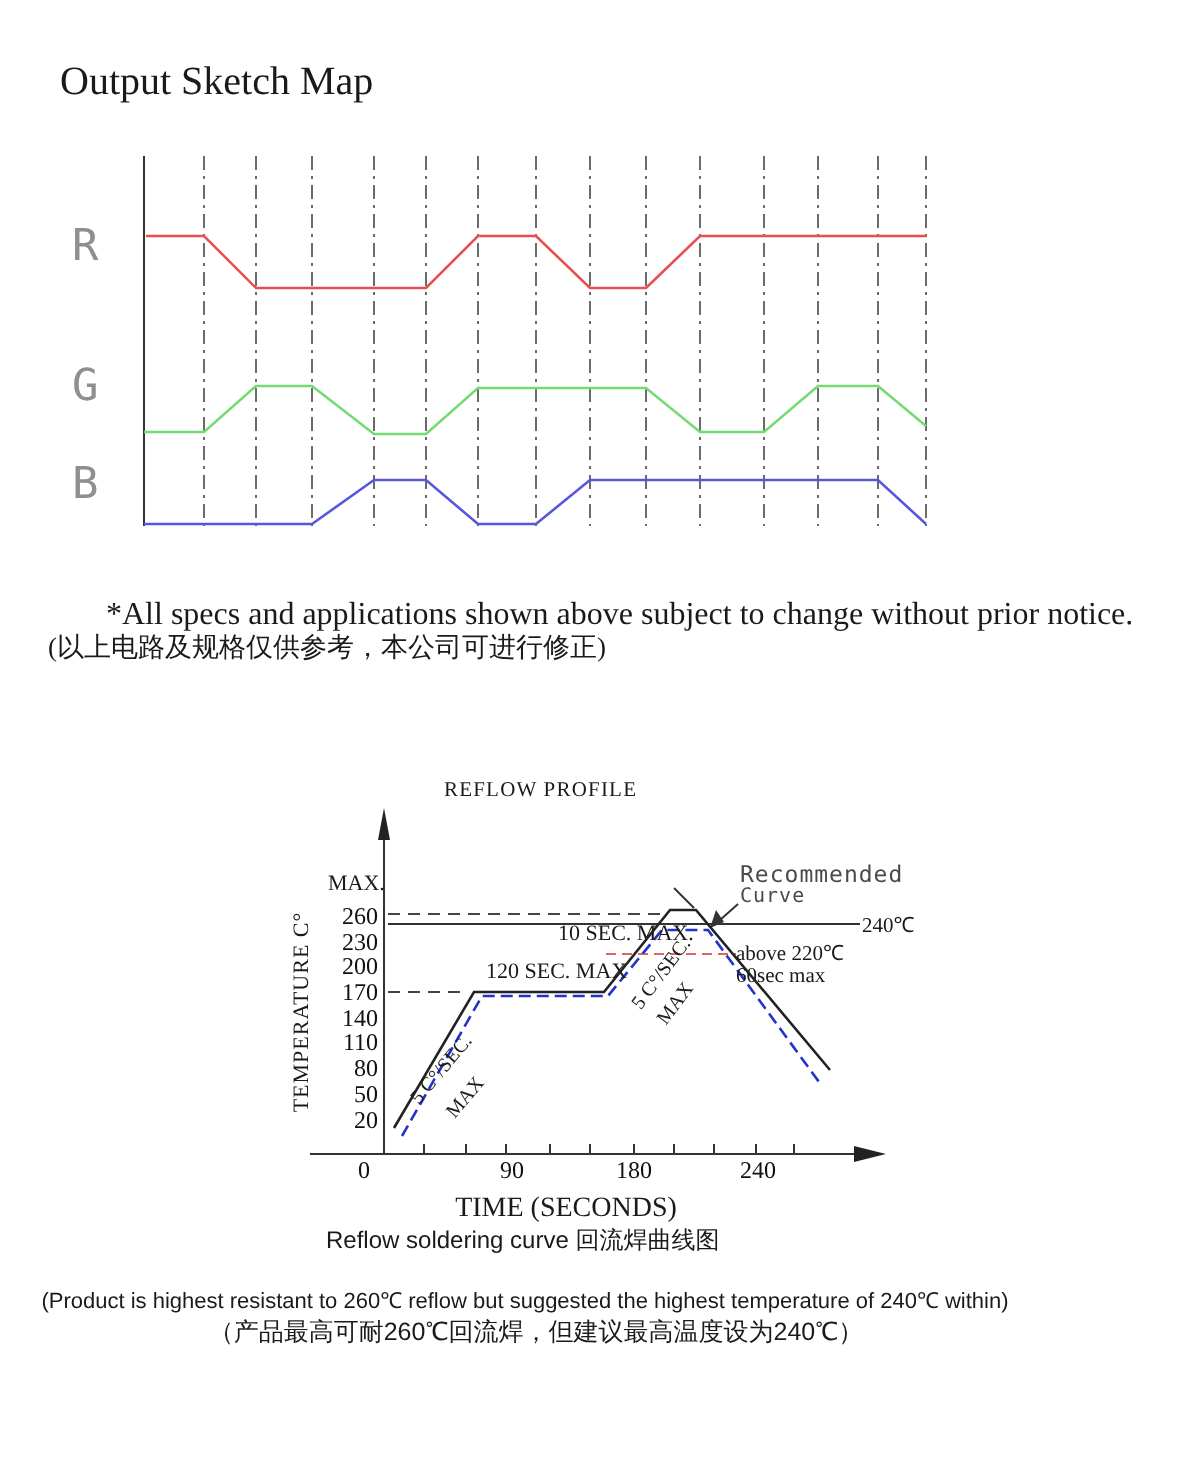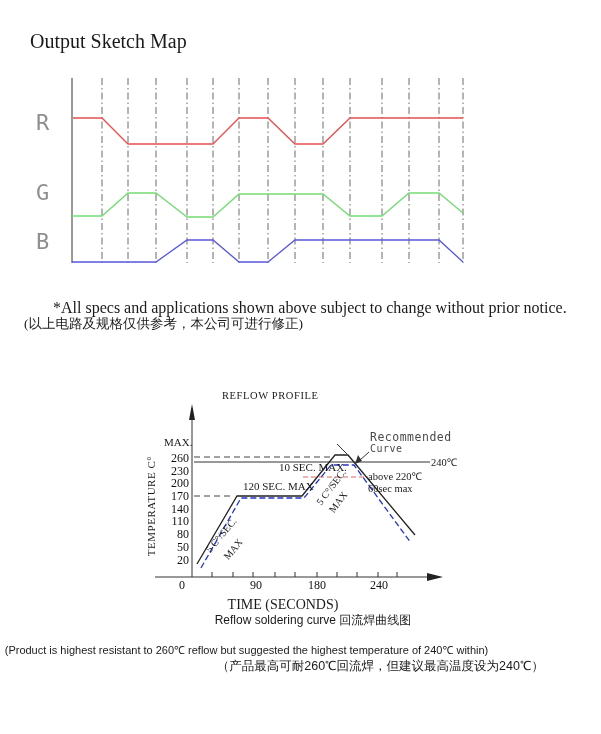--- a/index.html
+++ b/index.html
@@ -29,23 +29,23 @@
   #rp-rec2{left:370px;top:443px;font-size:10px;letter-spacing:.5px;}
   #rp-240{left:431px;top:455px;font-size:10.5px;}
   #rp-220a{left:368px;top:469px;font-size:10.5px;}
   #rp-220b{left:368px;top:483px;font-size:10.5px;}
   .ramp{font-size:10px;}
   #ramp1a{left:221px;top:535px;transform:translate(-50%,-50%) rotate(-50deg);}
   #ramp1b{left:233px;top:549px;transform:translate(-50%,-50%) rotate(-50deg);}
   #ramp2a{left:331px;top:487px;transform:translate(-50%,-50%) rotate(-53deg);}
   #ramp2b{left:338px;top:502px;transform:translate(-50%,-50%) rotate(-53deg);}
   #rp-xlabel{left:183px;top:597px;width:200px;text-align:center;font-size:14px;}
-  #rp-caption{left:163px;top:612px;width:300px;text-align:center;font-size:12px;}
-  #f-en{left:0;top:642px;width:493px;text-align:center;font-size:11px;}
-  #f-zh{left:16px;top:658px;width:528px;text-align:right;font-size:12.5px;}
+  #rp-caption{left:163px;top:612px;width:300px;font-size:12px;}
+  #f-en{left:16px;top:642px;width:493px;text-align:center;font-size:11px;}
+  #f-zh{left:4px;top:658px;width:528px;text-align:center;font-size:12.5px;}
 </style>
 </head>
 <body>
 
 <div class="page">
 
   <svg id="vector-layer" width="601" height="734" viewBox="0 0 601 734">
     <line x1="192" y1="408" x2="192" y2="577" class="axis"></line>
     <line x1="155" y1="577" x2="432" y2="577" class="axis"></line>
     <polygon points="189,420 195,420 192,404" fill="#222"></polygon>

